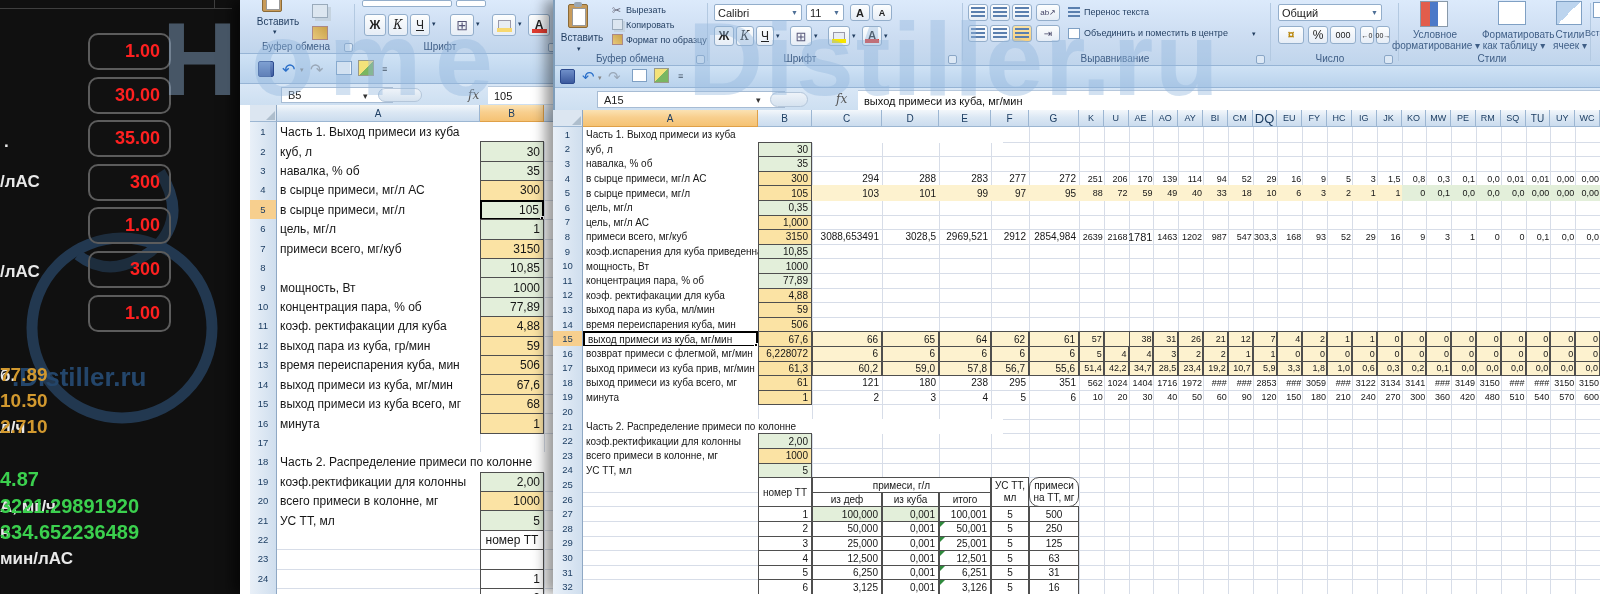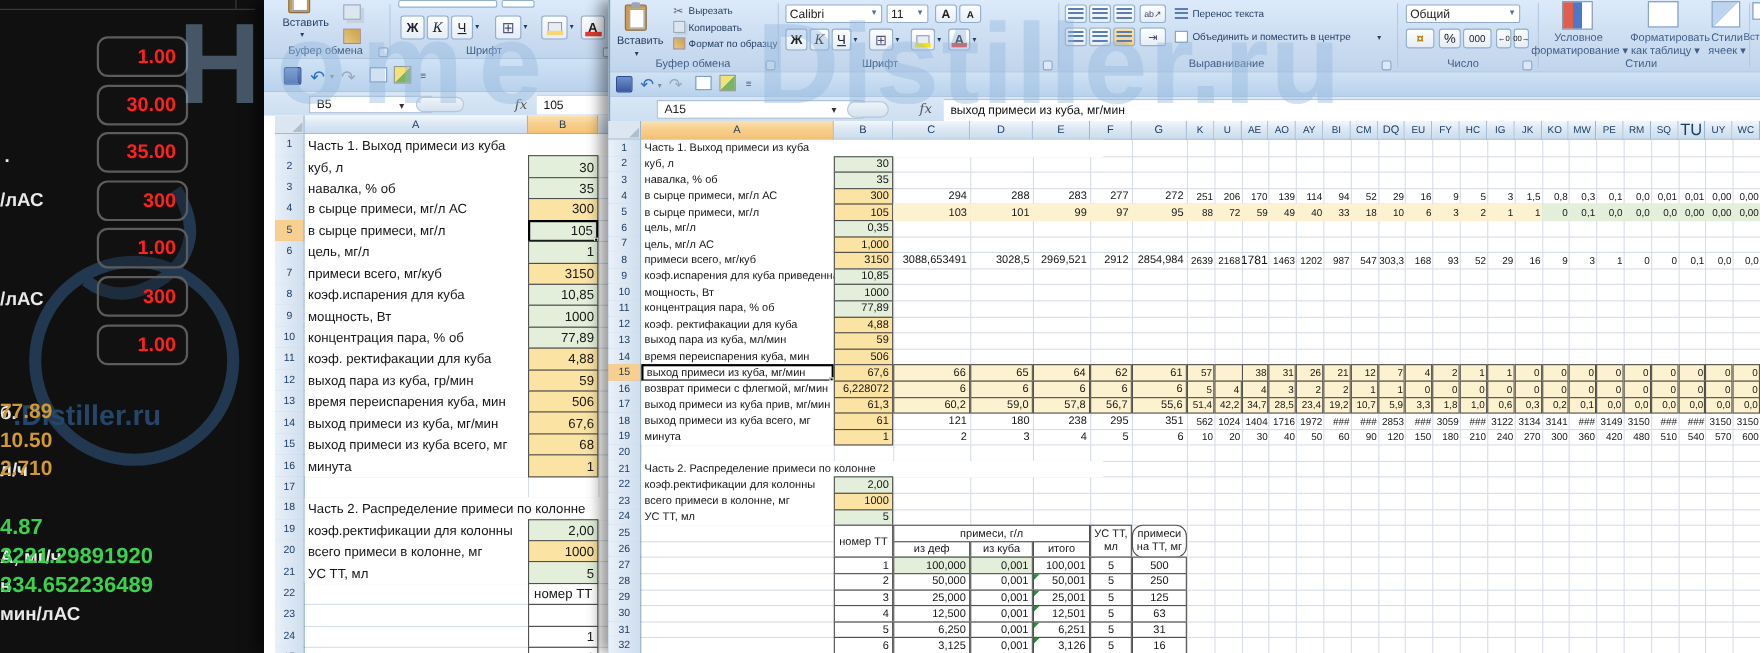--- a/index.html
+++ b/index.html
@@ -192,21 +192,20 @@
     <div class="cell abs" style="left: 277px; top: 199.68px; width: 203px; height: 20.42px; z-index: 11; font-size: 12px; background: rgb(255, 255, 255);">в сырце примеси, мг/л</div>
     <div class="cell num f-g selcell abs" style="left: 480px; top: 199.68px; width: 64px; height: 20.42px; z-index: 11; font-size: 12px;">105</div>
     <div class="handle abs" style="left: 540px; top: 216.1px; width: 4px; height: 4px; z-index: 11;"></div>
     <div class="rowhdr abs" style="left: 250px; top: 219.1px; width: 27px; height: 20.42px; z-index: 11;">6</div>
     <div class="cell abs" style="left: 277px; top: 219.1px; width: 203px; height: 20.42px; z-index: 11; font-size: 12px; background: rgb(255, 255, 255);">цель, мг/л</div>
     <div class="cell num bord f-g abs" style="left: 480px; top: 219.1px; width: 64px; height: 20.42px; z-index: 11; font-size: 12px;">1</div>
     <div class="rowhdr abs" style="left: 250px; top: 238.52px; width: 27px; height: 20.42px; z-index: 11;">7</div>
     <div class="cell abs" style="left: 277px; top: 238.52px; width: 203px; height: 20.42px; z-index: 11; font-size: 12px; background: rgb(255, 255, 255);">примеси всего, мг/куб</div>
     <div class="cell num bord f-y abs" style="left: 480px; top: 238.52px; width: 64px; height: 20.42px; z-index: 11; font-size: 12px;">3150</div>
     <div class="rowhdr abs" style="left: 250px; top: 257.94px; width: 27px; height: 20.42px; z-index: 11;">8</div>
-    <div class="cell abs" style="left: 277px; top: 257.94px; width: 203px; height: 20.42px; z-index: 11; font-size: 12px; background: rgb(255, 255, 255);">коэф.испарения для куба</div>
     <div class="cell num bord f-g abs" style="left: 480px; top: 257.94px; width: 64px; height: 20.42px; z-index: 11; font-size: 12px;">10,85</div>
     <div class="rowhdr abs" style="left: 250px; top: 277.36px; width: 27px; height: 20.42px; z-index: 11;">9</div>
     <div class="cell abs" style="left: 277px; top: 277.36px; width: 203px; height: 20.42px; z-index: 11; font-size: 12px; background: rgb(255, 255, 255);">мощность, Вт</div>
     <div class="cell num bord f-g abs" style="left: 480px; top: 277.36px; width: 64px; height: 20.42px; z-index: 11; font-size: 12px;">1000</div>
     <div class="rowhdr abs" style="left: 250px; top: 296.78px; width: 27px; height: 20.42px; z-index: 11;">10</div>
     <div class="cell abs" style="left: 277px; top: 296.78px; width: 203px; height: 20.42px; z-index: 11; font-size: 12px; background: rgb(255, 255, 255);">концентрация пара, % об</div>
     <div class="cell num bord f-g abs" style="left: 480px; top: 296.78px; width: 64px; height: 20.42px; z-index: 11; font-size: 12px;">77,89</div>
     <div class="rowhdr abs" style="left: 250px; top: 316.2px; width: 27px; height: 20.42px; z-index: 11;">11</div>
     <div class="cell abs" style="left: 277px; top: 316.2px; width: 203px; height: 20.42px; z-index: 11; font-size: 12px; background: rgb(255, 255, 255);">коэф. ректифакации для куба</div>
     <div class="cell num bord f-y abs" style="left: 480px; top: 316.2px; width: 64px; height: 20.42px; z-index: 11; font-size: 12px;">4,88</div>
@@ -355,32 +354,32 @@
     <div class="colhdr abs" style="left: 939px; top: 110px; width: 52px; height: 17px; z-index: 21;">E</div>
     <div class="colhdr abs" style="left: 991px; top: 110px; width: 38px; height: 17px; z-index: 21;">F</div>
     <div class="colhdr abs" style="left: 1029px; top: 110px; width: 50px; height: 17px; z-index: 21;">G</div>
     <div class="colhdr abs" style="left: 1079px; top: 110px; width: 24.8095px; height: 17px; z-index: 21; font-size: 9px;">K</div>
     <div class="colhdr abs" style="left: 1103.81px; top: 110px; width: 24.8095px; height: 17px; z-index: 21; font-size: 9px;">U</div>
     <div class="colhdr abs" style="left: 1128.62px; top: 110px; width: 24.8095px; height: 17px; z-index: 21; font-size: 9px;">AE</div>
     <div class="colhdr abs" style="left: 1153.43px; top: 110px; width: 24.8095px; height: 17px; z-index: 21; font-size: 9px;">AO</div>
     <div class="colhdr abs" style="left: 1178.24px; top: 110px; width: 24.8095px; height: 17px; z-index: 21; font-size: 9px;">AY</div>
     <div class="colhdr abs" style="left: 1203.05px; top: 110px; width: 24.8095px; height: 17px; z-index: 21; font-size: 9px;">BI</div>
     <div class="colhdr abs" style="left: 1227.86px; top: 110px; width: 24.8095px; height: 17px; z-index: 21; font-size: 9px;">CM</div>
-    <div class="colhdr abs" style="left: 1252.67px; top: 110px; width: 24.8095px; height: 17px; z-index: 21; font-size: 10px;">DQ</div>
+    <div class="colhdr abs" style="left: 1252.67px; top: 110px; width: 24.8095px; height: 17px; z-index: 21; font-size: 13px;">DQ</div>
     <div class="colhdr abs" style="left: 1277.48px; top: 110px; width: 24.8095px; height: 17px; z-index: 21; font-size: 9px;">EU</div>
     <div class="colhdr abs" style="left: 1302.29px; top: 110px; width: 24.8095px; height: 17px; z-index: 21; font-size: 9px;">FY</div>
     <div class="colhdr abs" style="left: 1327.1px; top: 110px; width: 24.8095px; height: 17px; z-index: 21; font-size: 9px;">HC</div>
     <div class="colhdr abs" style="left: 1351.9px; top: 110px; width: 24.8095px; height: 17px; z-index: 21; font-size: 9px;">IG</div>
     <div class="colhdr abs" style="left: 1376.71px; top: 110px; width: 24.8095px; height: 17px; z-index: 21; font-size: 9px;">JK</div>
     <div class="colhdr abs" style="left: 1401.52px; top: 110px; width: 24.8095px; height: 17px; z-index: 21; font-size: 9px;">KO</div>
     <div class="colhdr abs" style="left: 1426.33px; top: 110px; width: 24.8095px; height: 17px; z-index: 21; font-size: 9px;">MW</div>
     <div class="colhdr abs" style="left: 1451.14px; top: 110px; width: 24.8095px; height: 17px; z-index: 21; font-size: 9px;">PE</div>
     <div class="colhdr abs" style="left: 1475.95px; top: 110px; width: 24.8095px; height: 17px; z-index: 21; font-size: 9px;">RM</div>
     <div class="colhdr abs" style="left: 1500.76px; top: 110px; width: 24.8095px; height: 17px; z-index: 21; font-size: 9px;">SQ</div>
-    <div class="colhdr abs" style="left: 1525.57px; top: 110px; width: 24.8095px; height: 17px; z-index: 21; font-size: 15px;">TU</div>
+    <div class="colhdr abs" style="left: 1525.57px; top: 110px; width: 24.8095px; height: 17px; z-index: 21; font-size: 10px;">TU</div>
     <div class="colhdr abs" style="left: 1550.38px; top: 110px; width: 24.8095px; height: 17px; z-index: 21; font-size: 9px;">UY</div>
     <div class="colhdr abs" style="left: 1575.19px; top: 110px; width: 24.8095px; height: 17px; z-index: 21; font-size: 9px;">WC</div>
     <div class="gl abs" style="left: 758px; top: 127px; width: 1px; height: 467px; z-index: 21;"></div>
     <div class="gl abs" style="left: 812px; top: 127px; width: 1px; height: 467px; z-index: 21;"></div>
     <div class="gl abs" style="left: 882px; top: 127px; width: 1px; height: 467px; z-index: 21;"></div>
     <div class="gl abs" style="left: 939px; top: 127px; width: 1px; height: 467px; z-index: 21;"></div>
     <div class="gl abs" style="left: 991px; top: 127px; width: 1px; height: 467px; z-index: 21;"></div>
     <div class="gl abs" style="left: 1029px; top: 127px; width: 1px; height: 467px; z-index: 21;"></div>
     <div class="gl abs" style="left: 1079px; top: 127px; width: 1px; height: 467px; z-index: 21;"></div>
     <div class="gl abs" style="left: 1103.81px; top: 127px; width: 1px; height: 467px; z-index: 21;"></div>

